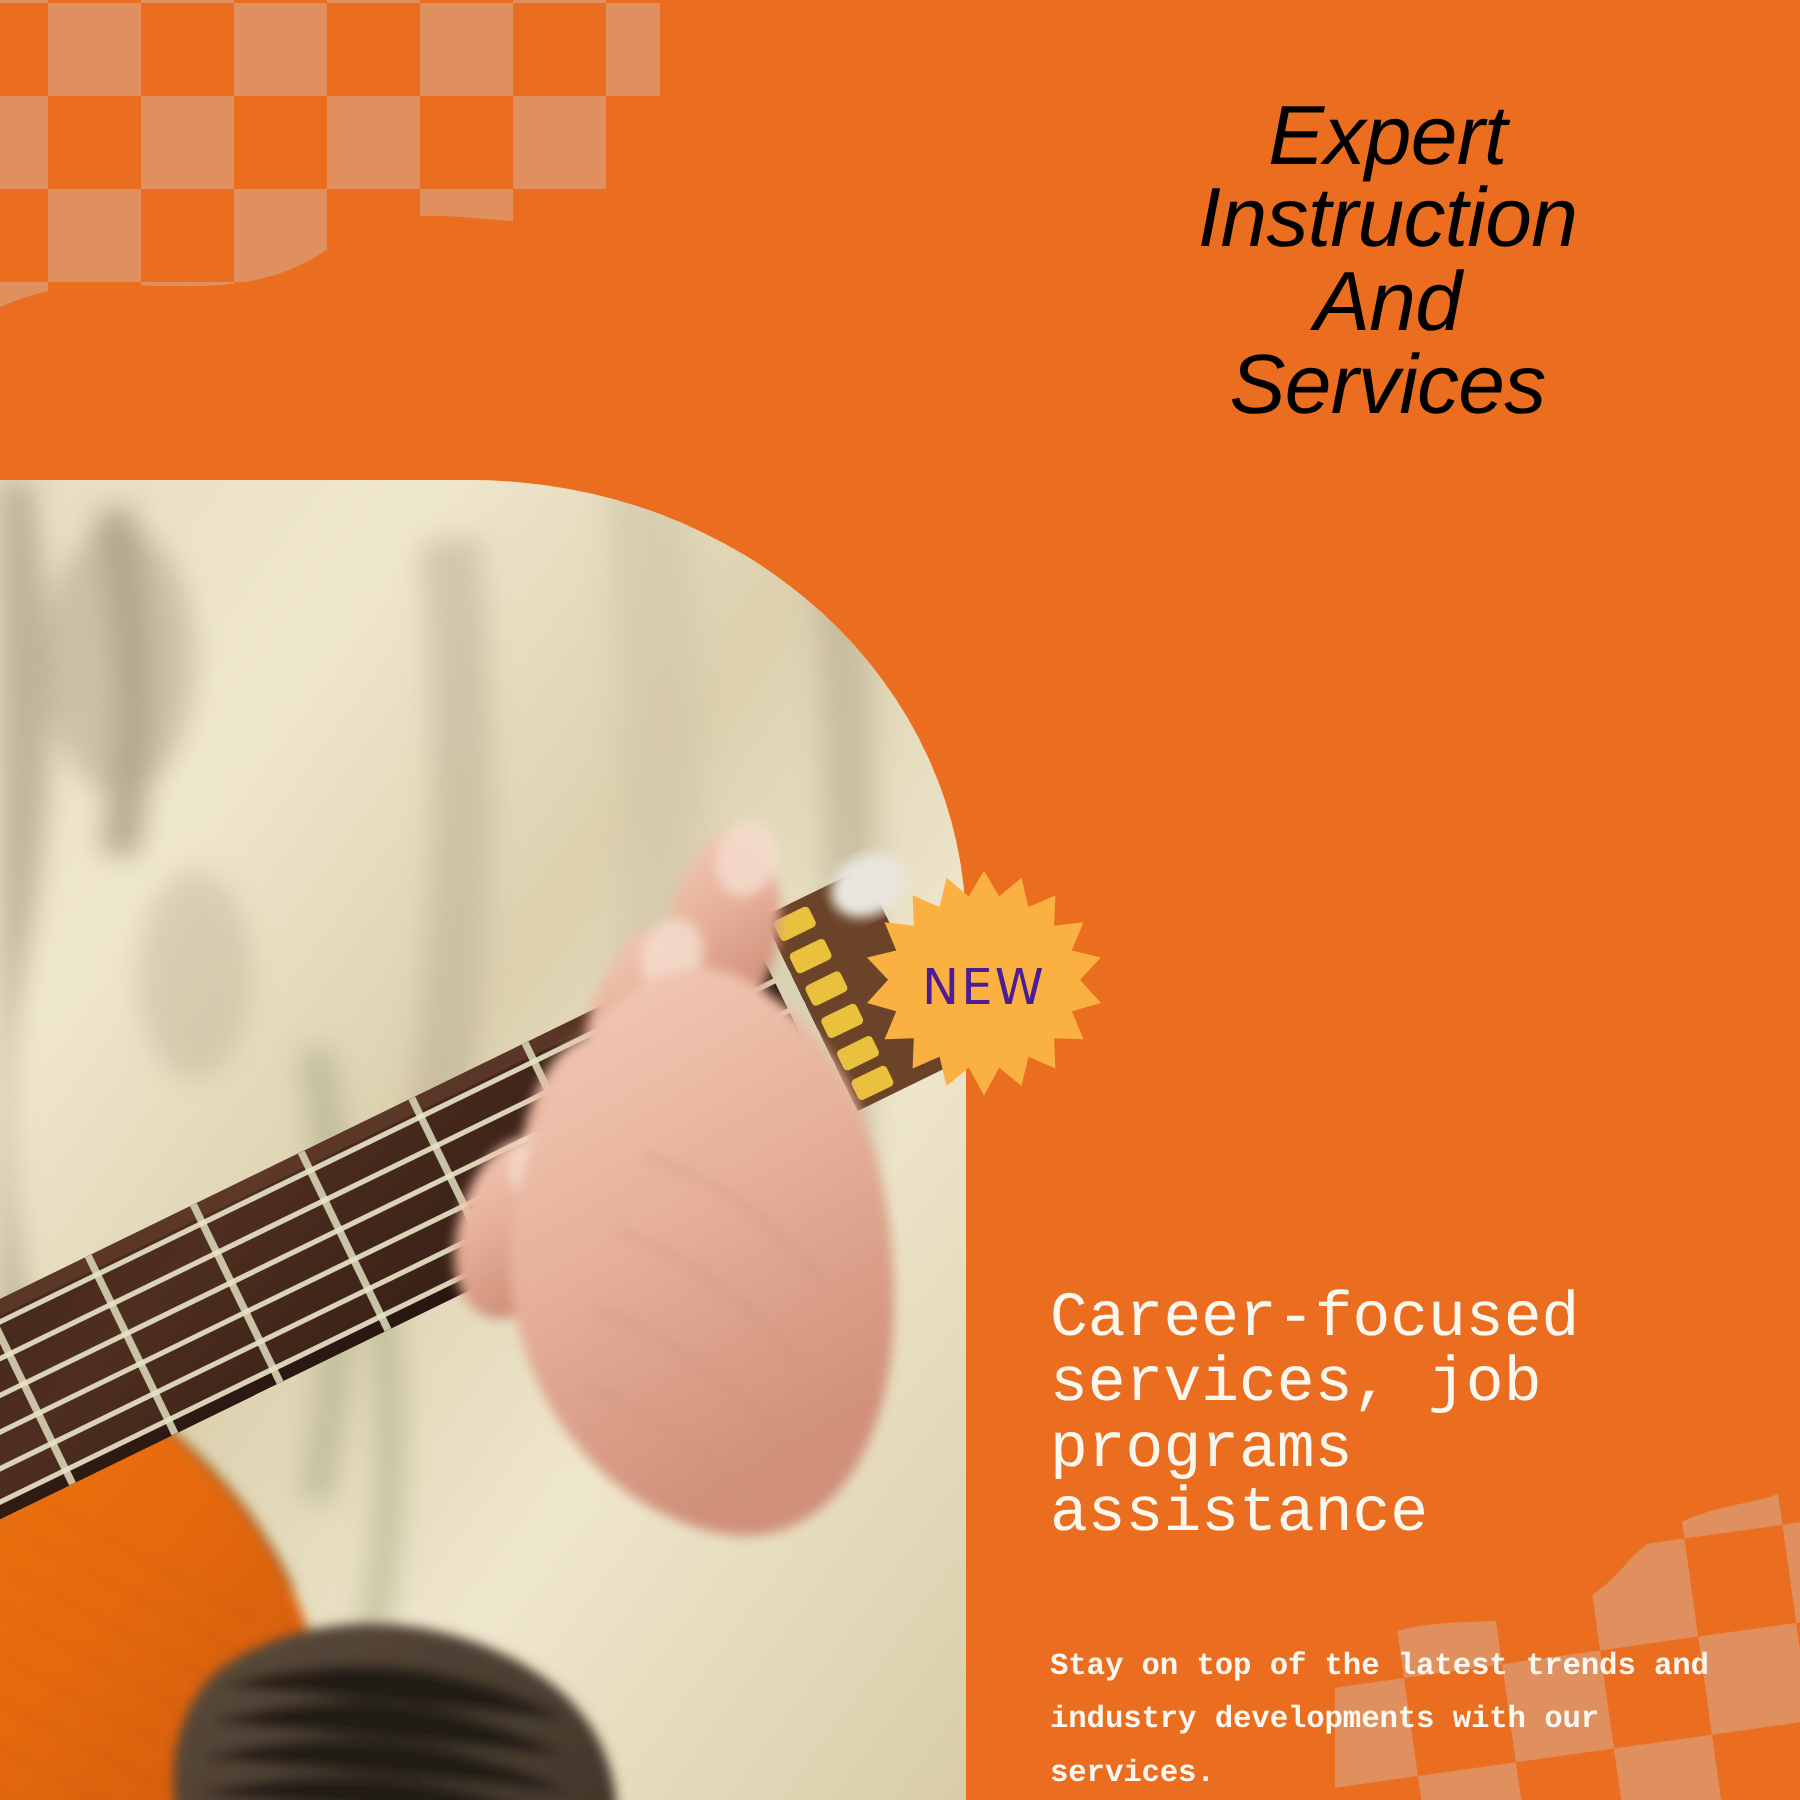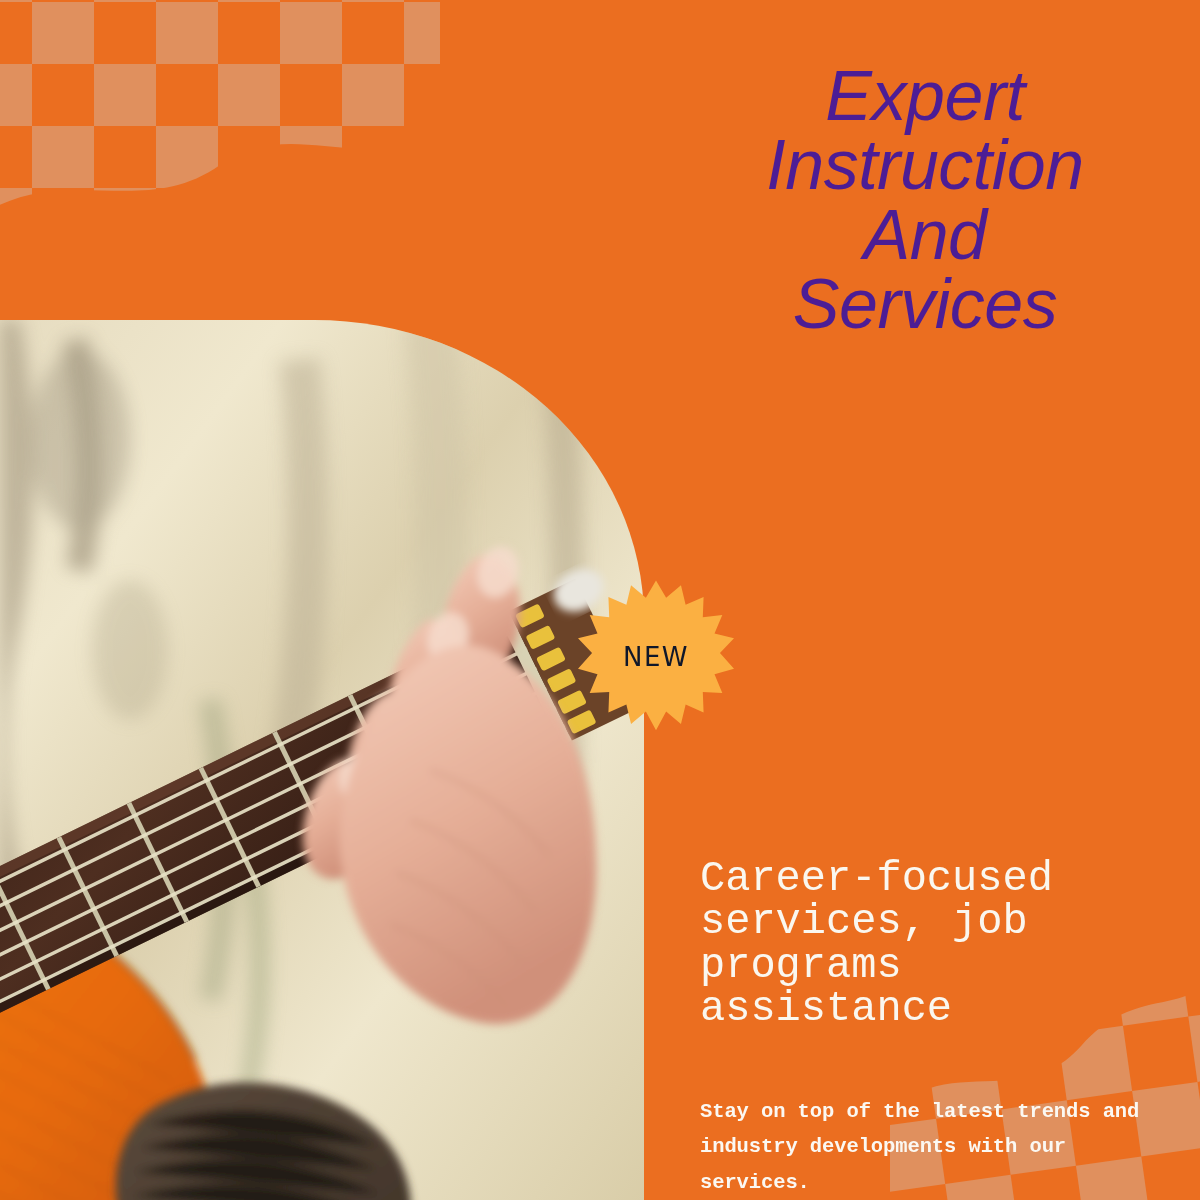--- a/index.html
+++ b/index.html
@@ -47,38 +47,38 @@
     position:absolute;
     left:578px; top:578px;
     width:156px; height:158px;
   }
   .badge svg { display:block; width:100%; height:100%; }
   .badge-label {
     position:absolute;
     left:0; top:0; right:0; bottom:0;
     display:flex; align-items:center; justify-content:center;
     font-family:"DejaVu Sans", sans-serif;
-    font-size:26px;
+    font-size:33px;
     letter-spacing:1.5px;
-    color:#0f172a;
+    color:#4c1d95;
     font-weight:400;
   }
 
   
   .headline {
     position:absolute;
     left:660px; top:62px;
     width:530px;
     text-align:center;
     font-family:"Liberation Sans", sans-serif;
     font-style:italic;
     font-weight:400;
-    font-size:70px;
+    font-size:56px;
     line-height:0.99;
-    color:#4c1d95;
+    color:#000000;
     letter-spacing:-0.5px;
   }
   .headline .hl-line { display:block; white-space:nowrap; }
 
   
   .subhead {
     position:absolute;
     left:700px; top:858px;
     width:430px;
     text-align:left;

